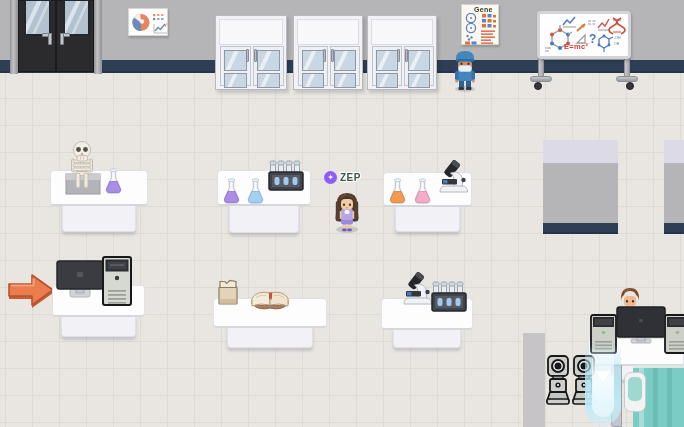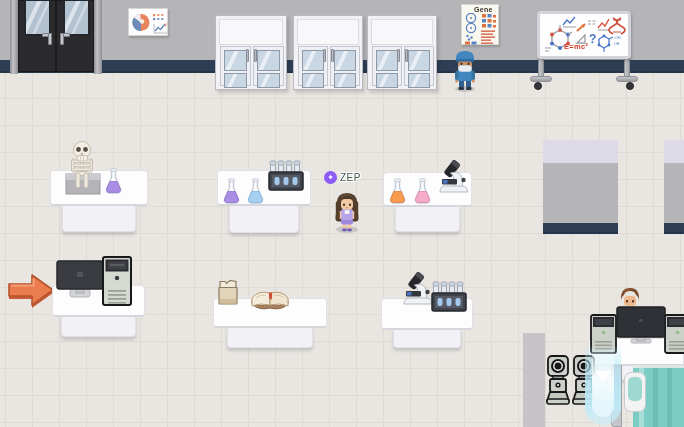--- a/index.html
+++ b/index.html
@@ -36,21 +36,21 @@
   .wb-foot{background:linear-gradient(#c6c7cc,#9b9ca2);border:1px solid #8f9096;border-radius:3px;box-sizing:border-box;}
   .wheel{width:8px;height:8px;border-radius:50%;background:#35353a;border:1px solid #222226;box-sizing:border-box;}
   .formula{font-size:7.5px;font-weight:bold;color:#d63a2a;letter-spacing:.3px;}
   
   .t-top{position:absolute;left:0;right:0;top:0;background:#fdfdfe;border:1px solid #e0e0e6;border-bottom:2px solid #d6d6dd;border-radius:4px;box-sizing:border-box;}
   .t-base{position:absolute;background:#f2f2f6;border:1px solid #e0e0e6;border-top:none;border-radius:0 0 4px 4px;box-shadow:0 3px 3px rgba(100,100,110,.25);box-sizing:border-box;}
   .shadow{background:rgba(40,40,40,.16);border-radius:50%;}
   
   #nametag{display:flex;align-items:center;gap:3px;}
   .badge{width:13px;height:13px;border-radius:50%;background:#8b5cf6;color:#fff;font-size:8px;line-height:13px;text-align:center;}
-  .taglabel{font-size:10px;font-weight:normal;color:#3d564a;letter-spacing:.5px;
+  .taglabel{font-size:10px;font-weight:bold;color:#3d564a;letter-spacing:.5px;
     text-shadow:-1px 0 #fff,1px 0 #fff,0 -1px #fff,0 1px #fff,-1px -1px #fff,1px 1px #fff,-1px 1px #fff,1px -1px #fff;}
   
   .portal{border-radius:0 0 18px 18px;
     background:linear-gradient(180deg,rgba(205,240,250,0) 0%,rgba(190,234,248,.5) 18%,rgba(183,231,247,.85) 45%,rgba(190,234,248,.95) 75%,rgba(205,240,250,.55) 100%);}
   .portal-core{position:absolute;left:7px;right:7px;top:4px;bottom:8px;border-radius:0 0 12px 12px;
     background:linear-gradient(180deg,rgba(255,255,255,.15),rgba(255,255,255,.85) 45%,rgba(240,252,255,.6));}
   .portal-tri{position:absolute;width:0;height:0;border-left:8px solid transparent;border-right:8px solid transparent;border-top:11px solid rgba(255,255,255,.95);}
   
   .bed-head{background:#c2c5c9;border:1px solid #9ea1a6;border-radius:3px 0 0 3px;box-sizing:border-box;}
   .bed-blanket{background:#7bccc4;border-top:3px solid #dce8e6;box-sizing:border-box;}

